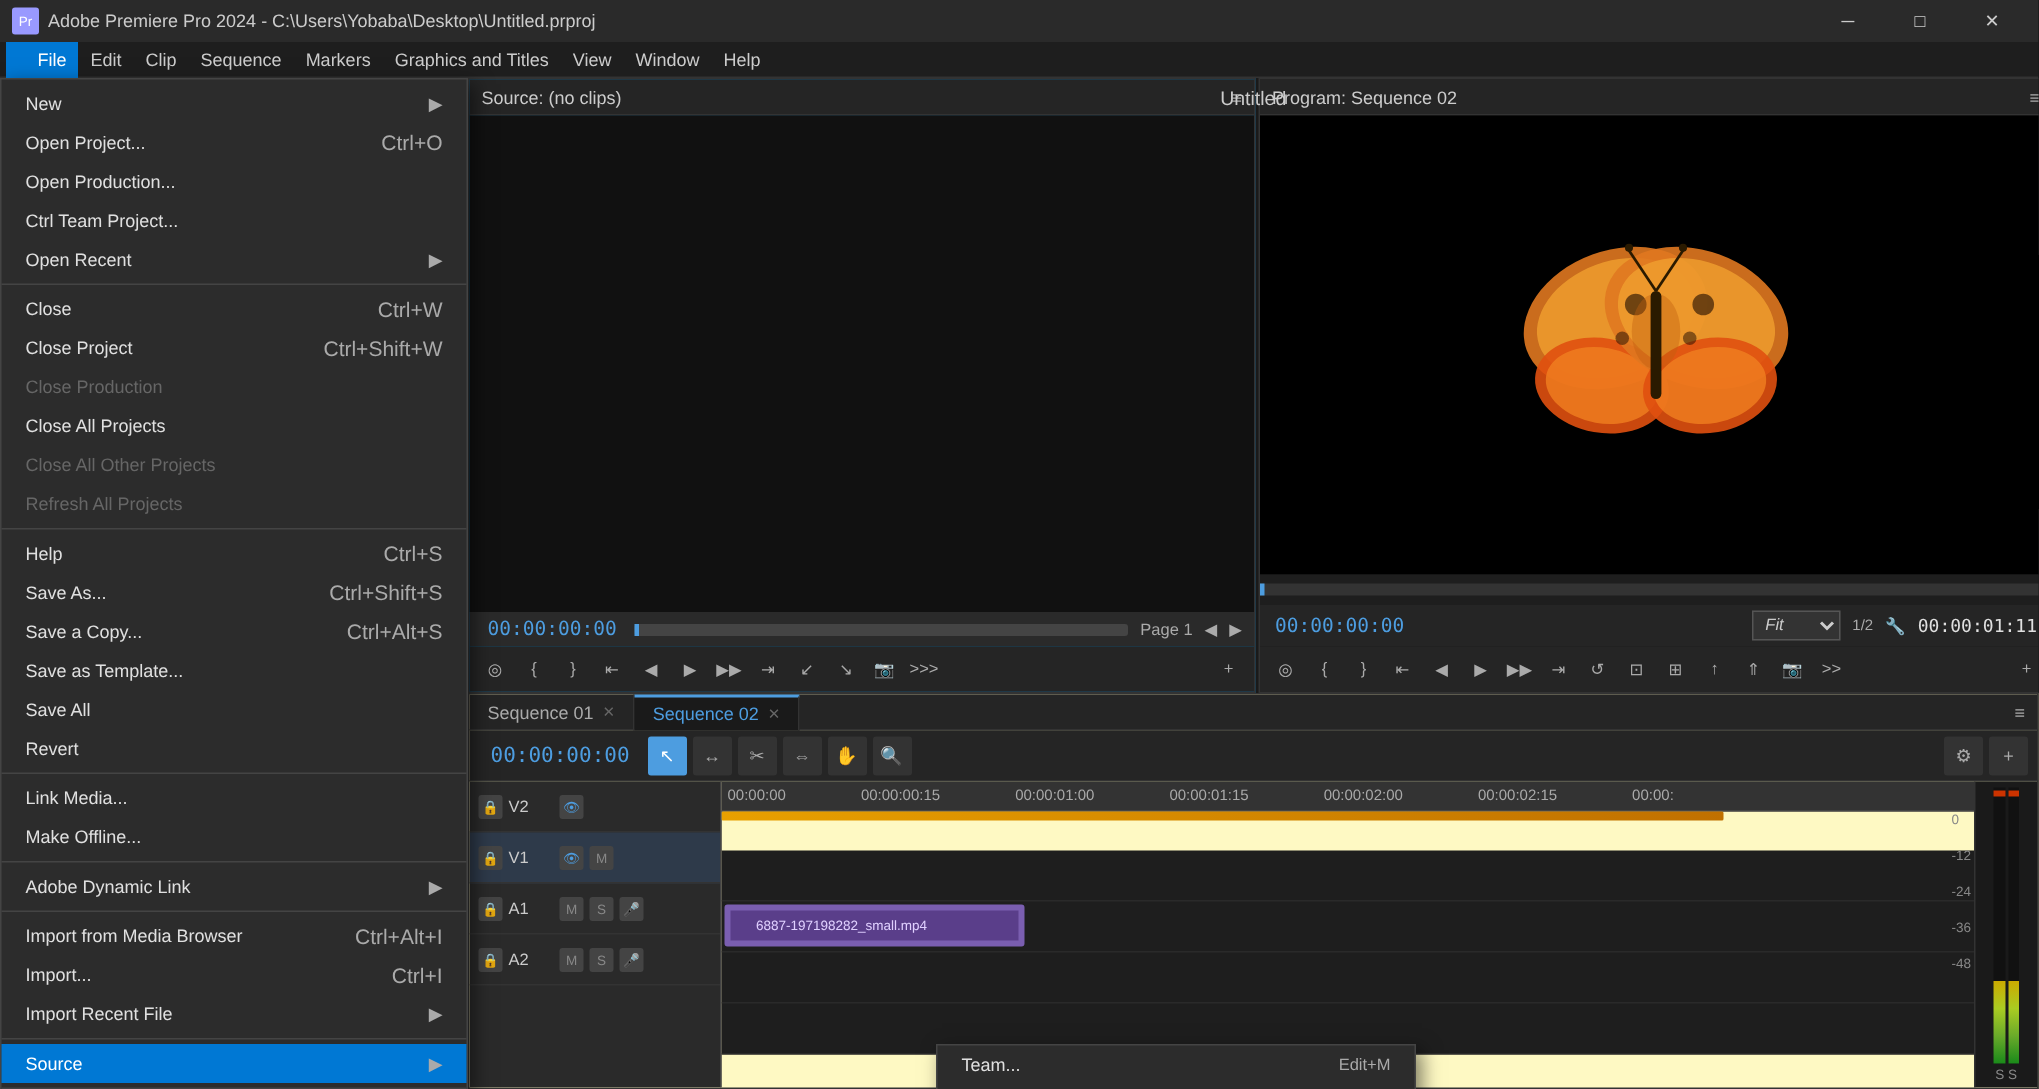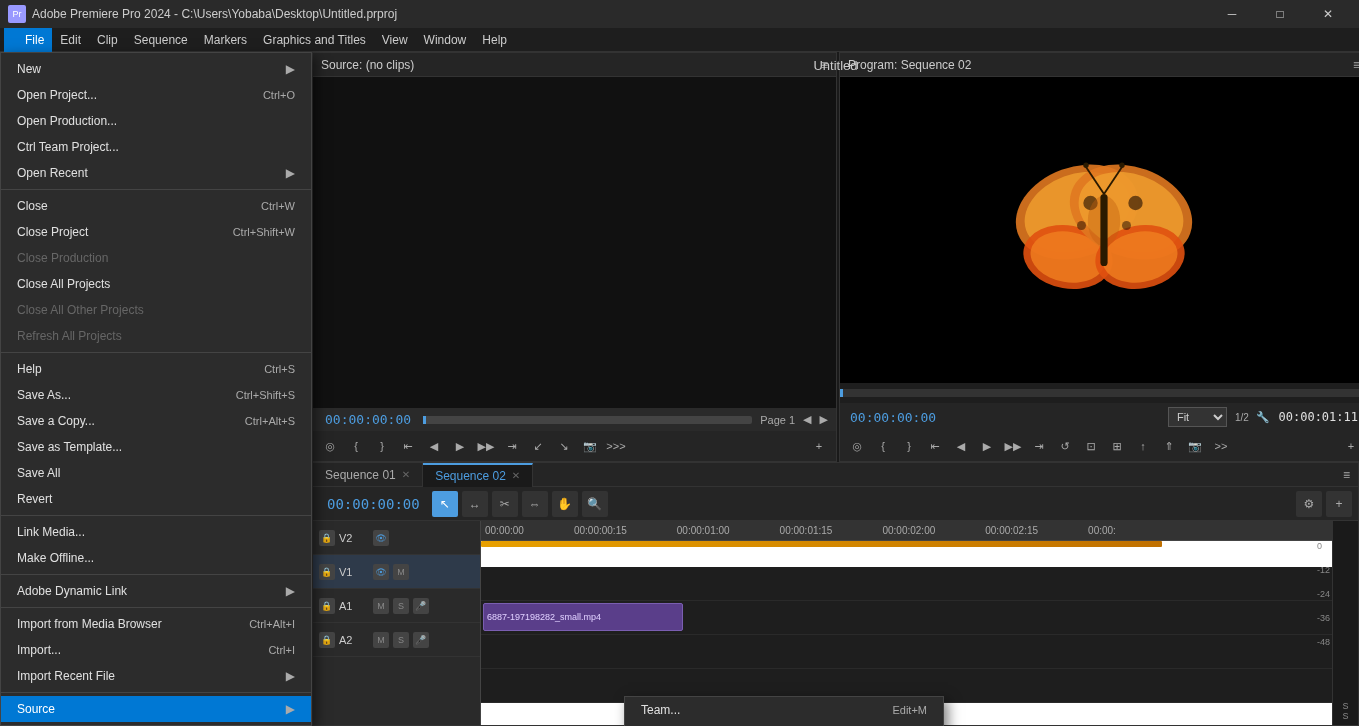--- a/index.html
+++ b/index.html
@@ -99,21 +99,21 @@
       justify-content: space-between;
       padding: 5px 16px 5px 16px;
       cursor: pointer;
       color: #e0e0e0;
       font-size: 12px;
       height: 26px;
     }
     .dropdown-item.disabled { color: #666; cursor: default; }
     .dropdown-item .shortcut {
       color: #aaa;
-      font-size: 11px;
+      font-size: 14px;
       margin-left: auto;
       text-align: right;
     }
     .dropdown-item .arrow {
       margin-left: 4px;
       color: #aaa;
     }
 
     
     #export-submenu {
@@ -227,30 +227,31 @@
       margin: 0 4px;
     }
 
     .fit-dropdown {
       background: #333;
       border: 1px solid #555;
       color: #ccc;
       font-size: 11px;
       padding: 2px 4px;
       cursor: pointer;
+      font-style: italic;
     }
 
     
     #timeline-area {
       position: absolute;
       left: 312px;
       top: 462px;
       right: 0;
       bottom: 0;
-      background: #ffffff;
+      background: #fef9c3;
       border: 1px solid #333;
       display: flex;
       flex-direction: column;
     }
 
     .timeline-tabs {
       background: #252525;
       height: 24px;
       display: flex;
       align-items: center;
@@ -401,24 +402,24 @@
       border-bottom: 1px solid #2a2a2a;
       position: relative;
     }
 
     .clip-block {
       position: absolute;
       top: 2px;
       height: 28px;
       background: #5a3e8a;
       border-radius: 2px;
-      border: 1px solid #bef264;
-      display: flex;
-      align-items: center;
-      padding: 0 3px;
+      border: 4px solid #bef264;
+      display: flex;
+      align-items: center;
+      padding: 0 17px;
       overflow: hidden;
       font-size: 10px;
       color: #e0d0ff;
     }
 
     .clip-block.video { background: #5a3e8a; border-color: #7a5eb0; }
 
     
     #project-panel {
       position: absolute;
@@ -864,21 +865,21 @@
 
       <div class="db-labels">
         <span>0</span>
         <span>-12</span>
         <span>-24</span>
         <span>-36</span>
         <span>-48</span>
       </div>
     </div>
 
-    <div style="width:26px; background:#1a1a1a; border-left:1px solid #333; display:flex; flex-direction:column; align-items:center; padding:4px 12px; gap:2px;">
+    <div style="width:42px; background:#1a1a1a; border-left:1px solid #333; display:flex; flex-direction:column; align-items:center; padding:4px 12px; gap:2px;">
       <div style="display:flex; gap:2px; flex:1; width:100%;">
         <div style="flex:1; background:#111; position:relative;">
           <div style="position:absolute; bottom:0; left:0; right:0; height:30%; background:linear-gradient(to top, #1a8a1a, #6aaa2a, #aacc22, #ccaa00);"></div>
           <div style="position:absolute; top:2px; left:0; right:0; height:4px; background:#cc3300;"></div>
         </div>
         <div style="flex:1; background:#111; position:relative;">
           <div style="position:absolute; bottom:0; left:0; right:0; height:30%; background:linear-gradient(to top, #1a8a1a, #6aaa2a, #aacc22, #ccaa00);"></div>
           <div style="position:absolute; top:2px; left:0; right:0; height:4px; background:#cc3300;"></div>
         </div>
       </div>

